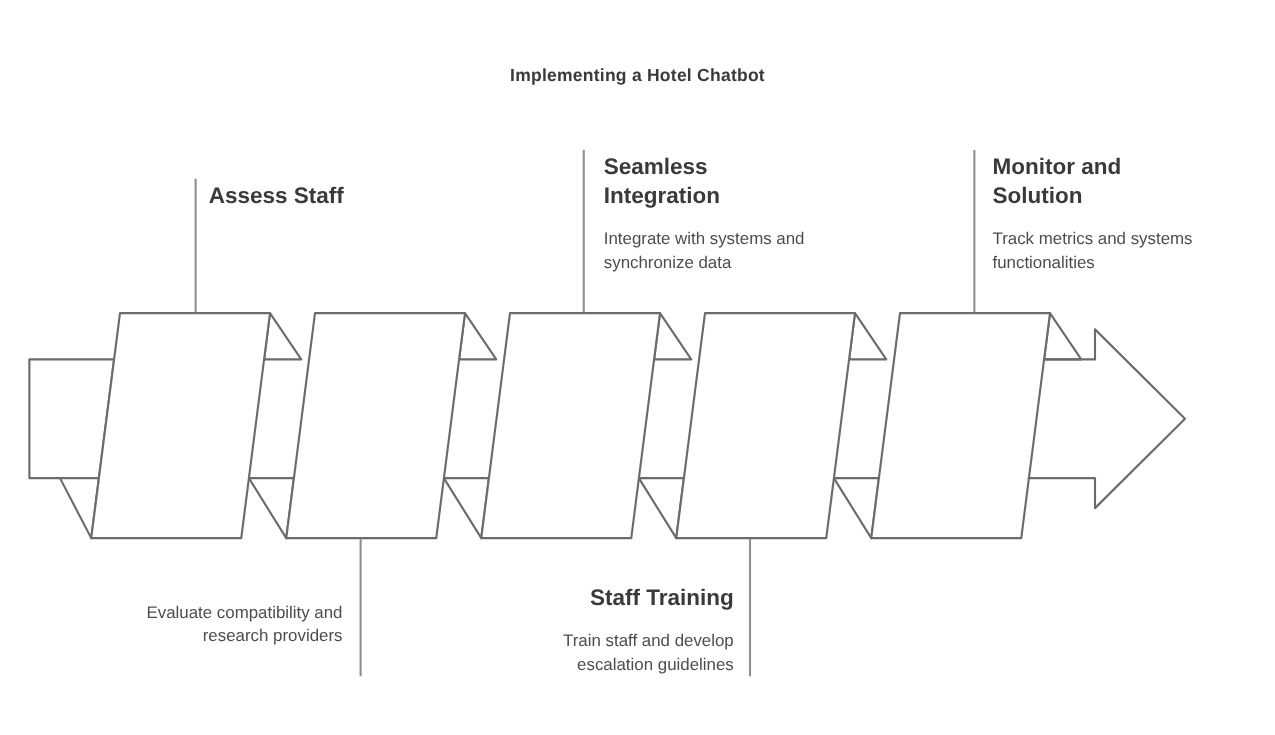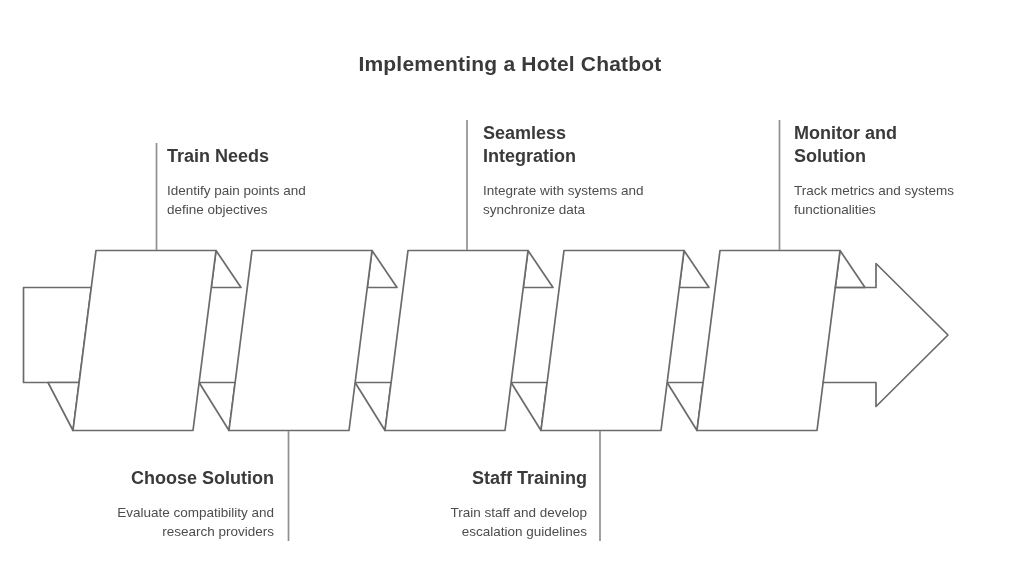--- a/index.html
+++ b/index.html
@@ -14,21 +14,21 @@
     background: var(--bg, #ffffff);
     font-family: "Liberation Sans", sans-serif;
     overflow: hidden;
   }
   .title {
     position: absolute;
     left: 0;
     right: 0;
     top: 52px;
     text-align: center;
-    font-size: 21px;
+    font-size: 14px;
     font-weight: bold;
     color: var(--title-color, #3a3a3a);
     letter-spacing: 0.2px;
   }
   .ribbon-svg {
     position: absolute;
     left: 0;
     top: 0;
     width: 1020px;
     height: 588px;
@@ -107,27 +107,24 @@
     <path class="open-shape" d="M835.3,287.5 L876,287.5 L876,263.5 L948,335 L876,406.5 L876,382.5 L823.1,382.5"></path>
 
     <line class="connector" x1="156.5" y1="143" x2="156.5" y2="250"></line>
     <line class="connector" x1="467" y1="120" x2="467" y2="250"></line>
     <line class="connector" x1="779.5" y1="120" x2="779.5" y2="250"></line>
     <line class="connector" x1="288.5" y1="431" x2="288.5" y2="541"></line>
     <line class="connector" x1="600" y1="431" x2="600" y2="541"></line>
   </svg>
 
   <div class="step-label" id="label-assess">
-    <div class="heading">Train Needs</div>
-    <div class="desc">Identify pain points and
-define objectives</div>
+    <div class="heading">Assess Staff</div>
   </div>
 
   <div class="step-label align-right" id="label-choose">
-    <div class="heading">Choose Solution</div>
     <div class="desc">Evaluate compatibility and
 research providers</div>
   </div>
 
   <div class="step-label align-right" id="label-staff">
     <div class="heading">Staff Training</div>
     <div class="desc">Train staff and develop
 escalation guidelines</div>
   </div>
 

